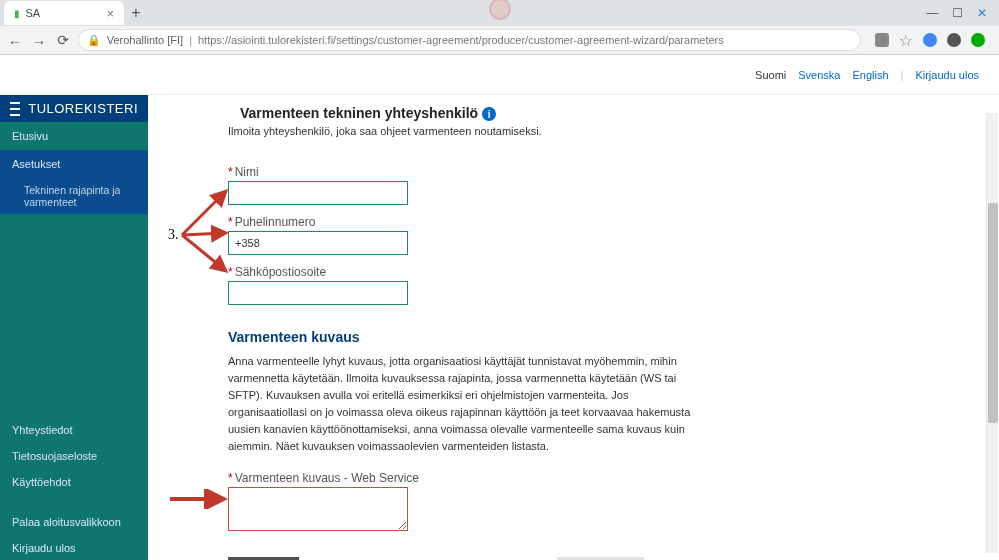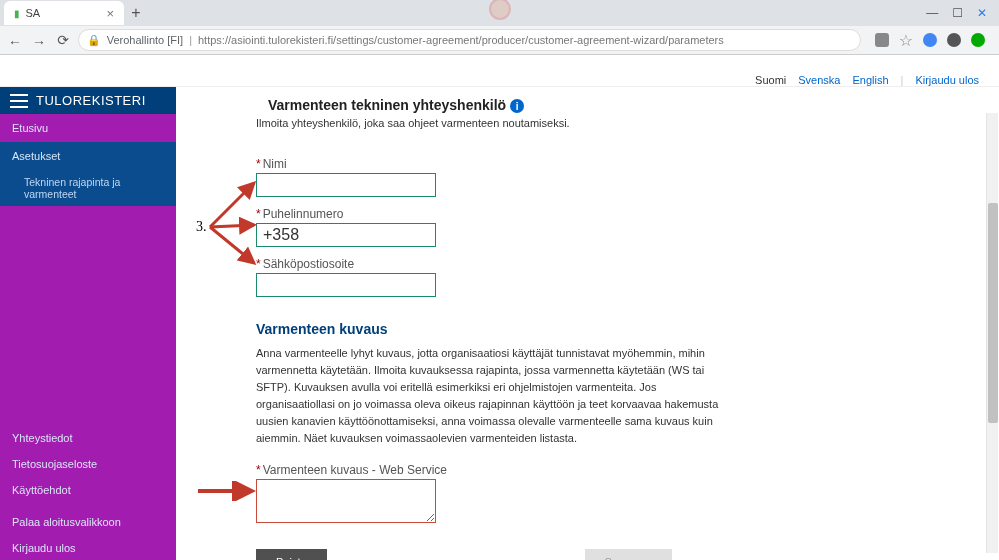--- a/index.html
+++ b/index.html
@@ -14,46 +14,46 @@
 
     .nav-row { display: flex; align-items: center; height: 28px; padding: 0 6px; gap: 6px; }
     .nav-icon { width: 18px; color: #555; font-size: 14px; text-align: center; }
     .lock-icon { color: #5f6368; font-size: 11px; }
     .url-bar { flex: 1; display: flex; align-items: center; height: 22px; background: #fff; border-radius: 12px; padding: 0 8px; font-size: 11px; color: #333; gap: 6px; border: 1px solid #ddd; }
     .url-prefix { color: #5f6368; }
     .ext-icons { display: flex; gap: 10px; padding: 0 8px; align-items: center; }
     .ext-icon { width: 14px; height: 14px; border-radius: 3px; display: inline-block; }
 
     .viewport { position: relative; height: calc(560px - 54px); background: #fff; display: flex; flex-direction: column; }
-    .top-bar { height: 32px; display: flex; justify-content: flex-end; align-items: flex-end; padding-right: 20px; gap: 12px; font-size: 11px; border-bottom: 1px solid #eee; }
+    .top-bar { height: 40px; display: flex; justify-content: flex-end; align-items: center; padding-right: 20px; gap: 12px; font-size: 11px; border-bottom: 1px solid #eee; }
     .top-bar a { color: #0066cc; text-decoration: none; }
     .top-bar a.active { color: #333; }
     .divider { color: #ccc; }
 
     .main-area { display: flex; flex: 1; overflow: hidden; }
-    .sidebar { width: 176px; background: #a21caf; color: #fff; display: flex; flex-direction: column; font-size: 11px; }
+    .sidebar { width: 148px; background: #0f766e; color: #fff; display: flex; flex-direction: column; font-size: 11px; }
     .brand-row { display: flex; align-items: center; gap: 8px; padding: 6px 10px; background: #003f7a; }
     .hamburger { width: 18px; height: 14px; display: flex; flex-direction: column; justify-content: space-between; }
     .hamburger div { height: 2px; background: #fff; }
     .brand { font-size: 13px; letter-spacing: 0.5px; font-weight: 500; }
     .nav-item { padding: 8px 12px; color: #d9e6f5; cursor: pointer; }
     .nav-item.selected { background: #0a4c8e; }
     .nav-sub { padding: 6px 12px 6px 24px; background: #0a4c8e; color: #bfd8f2; font-size: 10.5px; }
     .spacer { flex: 1; }
     .footer-links .nav-item { padding: 7px 12px; }
 
     .content { flex: 1; padding: 10px 40px 10px 80px; overflow-y: auto; position: relative; }
 
     .section-title { font-size: 14px; color: #222; font-weight: 600; display: flex; align-items: flex-end; gap: 4px; margin-bottom: 4px; margin-left: 12px; }
     .info-icon { width: 14px; height: 14px; border-radius: 50%; background: #0066cc; color: #fff; font-size: 10px; display: inline-flex; align-items: center; justify-content: center; font-weight: bold; font-style: normal; }
     .section-desc { font-size: 11px; color: #333; margin-bottom: 28px; }
 
     .field-label { font-size: 12px; color: #555; margin-bottom: 2px; }
     .req { color: #a00; margin-right: 2px; }
-    .text-input { width: 180px; height: 24px; border: 1px solid #1a8a6d; padding: 0 6px; font-size: 16px; margin-bottom: 10px; background: #fff; }
+    .text-input { width: 180px; height: 24px; border: 1px solid #1a8a6d; padding: 0 6px; font-size: 11px; margin-bottom: 10px; background: #fff; }
     .text-input.filled { color: #333; }
 
     .sub-title { font-size: 14px; color: #003f7a; margin: 14px 0 8px; font-weight: 600; }
     .para { font-size: 11px; color: #333; line-height: 1.55; max-width: 480px; margin-bottom: 16px; }
 
     .textarea { width: 180px; height: 44px; border: 1px solid #c94b3a; resize: both; background: #fff; font-size: 11px; padding: 4px; }
 
     .button-row { display: flex; gap: 220px; margin-top: 22px; }
     .btn { padding: 7px 20px; font-size: 11px; border: none; cursor: pointer; }
     .btn-dark { background: #505050; color: #fff; }
@@ -124,21 +124,21 @@
         <span class="brand">TULOREKISTERI</span>
       </div>
       <div class="nav-item">Etusivu</div>
       <div class="nav-item selected">Asetukset</div>
       <div class="nav-sub">Tekninen rajapinta ja varmenteet</div>
       <div class="spacer"></div>
       <div class="footer-links">
         <div class="nav-item">Yhteystiedot</div>
         <div class="nav-item">Tietosuojaseloste</div>
         <div class="nav-item">Käyttöehdot</div>
-        <div class="nav-item" style="margin-top:6px">Palaa aloitusvalikkoon</div>
+        <div class="nav-item" style="margin-top:14px">Palaa aloitusvalikkoon</div>
         <div class="nav-item">Kirjaudu ulos</div>
       </div>
     </div>
 
     <div class="content">
 
       <div style="position:relative">
         <span class="annot-number">3.</span>
 
         <svg class="arrow" style="left:-50px;top:80px" width="54" height="90">

